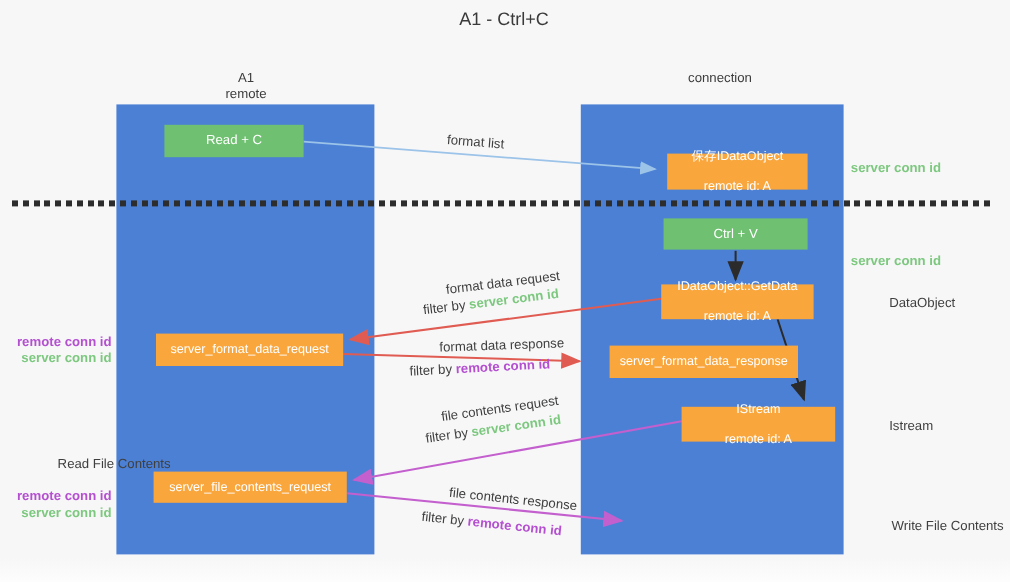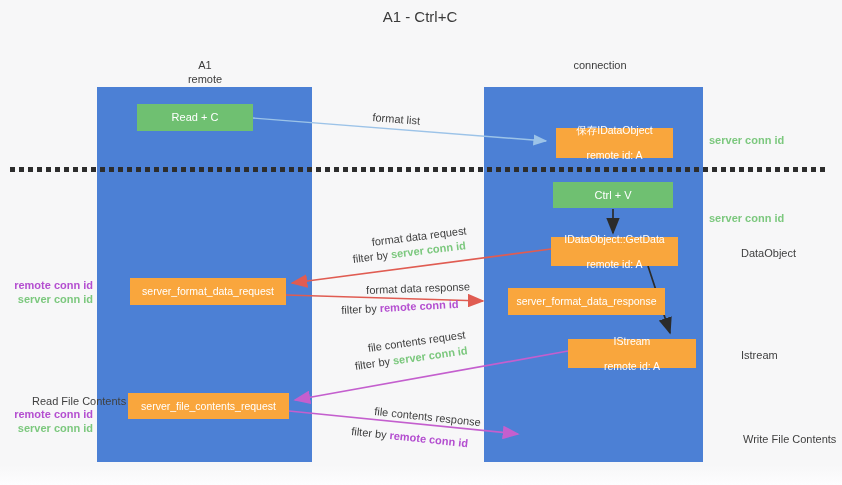--- a/index.html
+++ b/index.html
@@ -133,18 +133,18 @@
   </div>
 
   <div class="abs slabel green-t" style="left:709px;top:133px;">server conn id</div>
   <div class="abs slabel green-t" style="left:709px;top:211px;">server conn id</div>
   <div class="abs slabel dark-t" style="left:709px;top:246px;">DataObject</div>
   <div class="abs slabel dark-t" style="left:709px;top:348px;">Istream</div>
   <div class="abs slabel dark-t" style="left:711px;top:432px;">Write File Contents</div>
 
   <div class="abs slabel left-col purple-t" style="top:278px;">remote conn id</div>
   <div class="abs slabel left-col green-t" style="top:292px;">server conn id</div>
-  <div class="abs slabel left-col dark-t" style="top:394px;">Read File Contents</div>
+  <div class="abs slabel left-col dark-t" style="top:380px;margin-left:16px;">Read File Contents</div>
   <div class="abs slabel left-col purple-t" style="top:407px;">remote conn id</div>
   <div class="abs slabel left-col green-t" style="top:421px;">server conn id</div>
 
   <div class="abs fade-bottom"></div>
 </div>
 
 </body></html>

